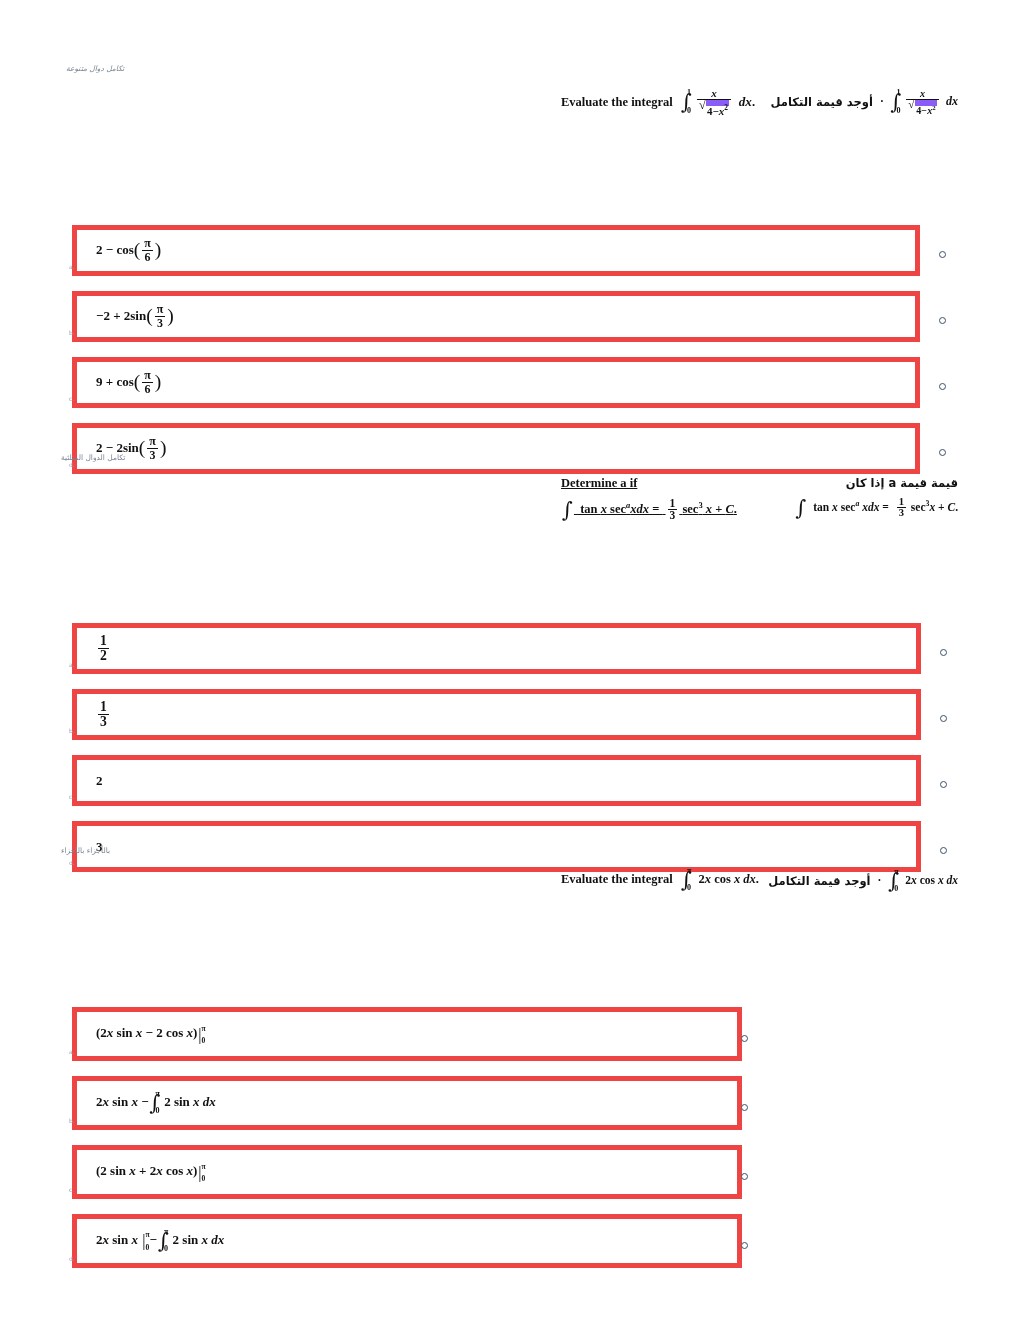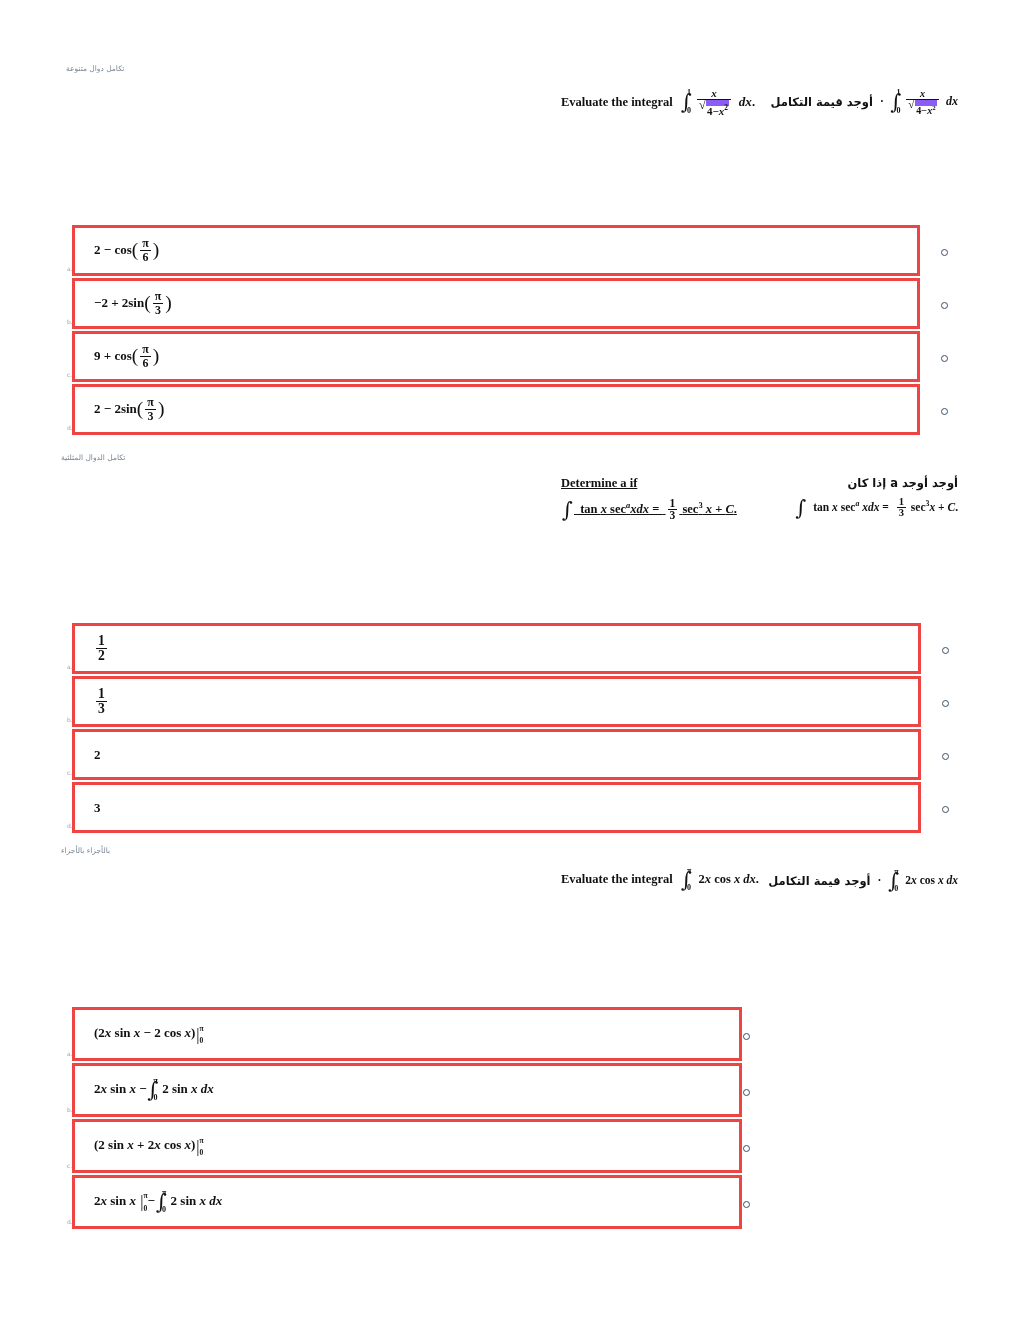--- a/index.html
+++ b/index.html
@@ -171,23 +171,23 @@
   .evalbar .lims2 .lo { display: block; position: relative; top: 2px;}
 
   
   .options {
     position: absolute;
   }
   .option {
     position: relative;
     box-sizing: border-box;
     background: #ffffff;
-    border: 3px solid #ef4444;
+    border: 5px solid #ef4444;
     height: 51px;
-    margin-bottom: 2px;
+    margin-bottom: 15px;
     display: flex;
     align-items: center;
   }
   .option .opt-math {
     padding-left: 19px;
     font-size: 13px;
     color: #111;
   }
   .opt-letter {
     position: absolute;
@@ -206,21 +206,21 @@
     border-radius: 50%;
     background: #ffffff;
     box-sizing: border-box;
   }
 </style>
 </head>
 <body>
 
 <div class="page">
 
-  <div class="section-label" style="top:64px; left:66px;">تكامل دوال متنوعة</div>
+  <div class="section-label" style="top:64px; left:66px;font-style:italic;">تكامل دوال متنوعة</div>
 
   <div class="qrow" style="top:88px;">
     <div class="q-en" style="left:561px; top:0px;">
       <span>Evaluate the integral</span>
       <span class="math" style="margin-left:4px;">
         <span class="intg"><span class="sign">∫</span><span class="lims"><span class="up">1</span><span class="lo">0</span></span></span>
         <span class="frac" style="font-size:0.88em;">
           <span class="num mi">x</span>
           <span class="den"><span class="sqrt"><span class="rad"><span class="mo">4−</span><span class="mi">x</span><span class="sup">2</span></span></span></span>
         </span>
@@ -280,21 +280,21 @@
         <span>Determine a if</span>
       </span>
       <span class="mathline math" style="margin-top:7px;">
         <span class="intg"><span class="sign">∫</span></span>
         <span class="mo">&nbsp;tan&nbsp;</span><span class="mi">x</span><span class="mo">&nbsp;sec</span><span class="sup mi">a</span><span class="mi">xdx</span><span class="mo">&nbsp;=&nbsp;</span>
         <span class="frac"><span class="num">1</span><span class="den">3</span></span>
         <span class="mo">sec</span><span class="sup">3</span><span class="mi">&nbsp;x</span><span class="mo">&nbsp;+&nbsp;</span><span class="mi">C</span><span class="mo">.</span>
       </span>
     </div>
     <div class="q-ar" style="right:62px; top:0px;">
-      <span class="mathline">أوجد أوجد a إذا كان</span>
+      <span class="mathline">قيمة قيمة a إذا كان</span>
       <span class="mathline math" style="margin-top:7px; direction:ltr;">
         <span class="intg"><span class="sign">∫</span></span>
         <span class="mo">&nbsp;tan&nbsp;</span><span class="mi">x</span><span class="mo">&nbsp;sec</span><span class="sup mi">a</span><span class="mi">&nbsp;xdx</span><span class="mo">&nbsp;=&nbsp;</span>
         <span class="frac"><span class="num">1</span><span class="den">3</span></span>
         <span class="mo">sec</span><span class="sup">3</span><span class="mi">x</span><span class="mo">&nbsp;+&nbsp;</span><span class="mi">C</span><span class="mo">.</span>
       </span>
     </div>
   </div>
 
   <div class="options" style="top:623px; left:72px; width:849px;">

